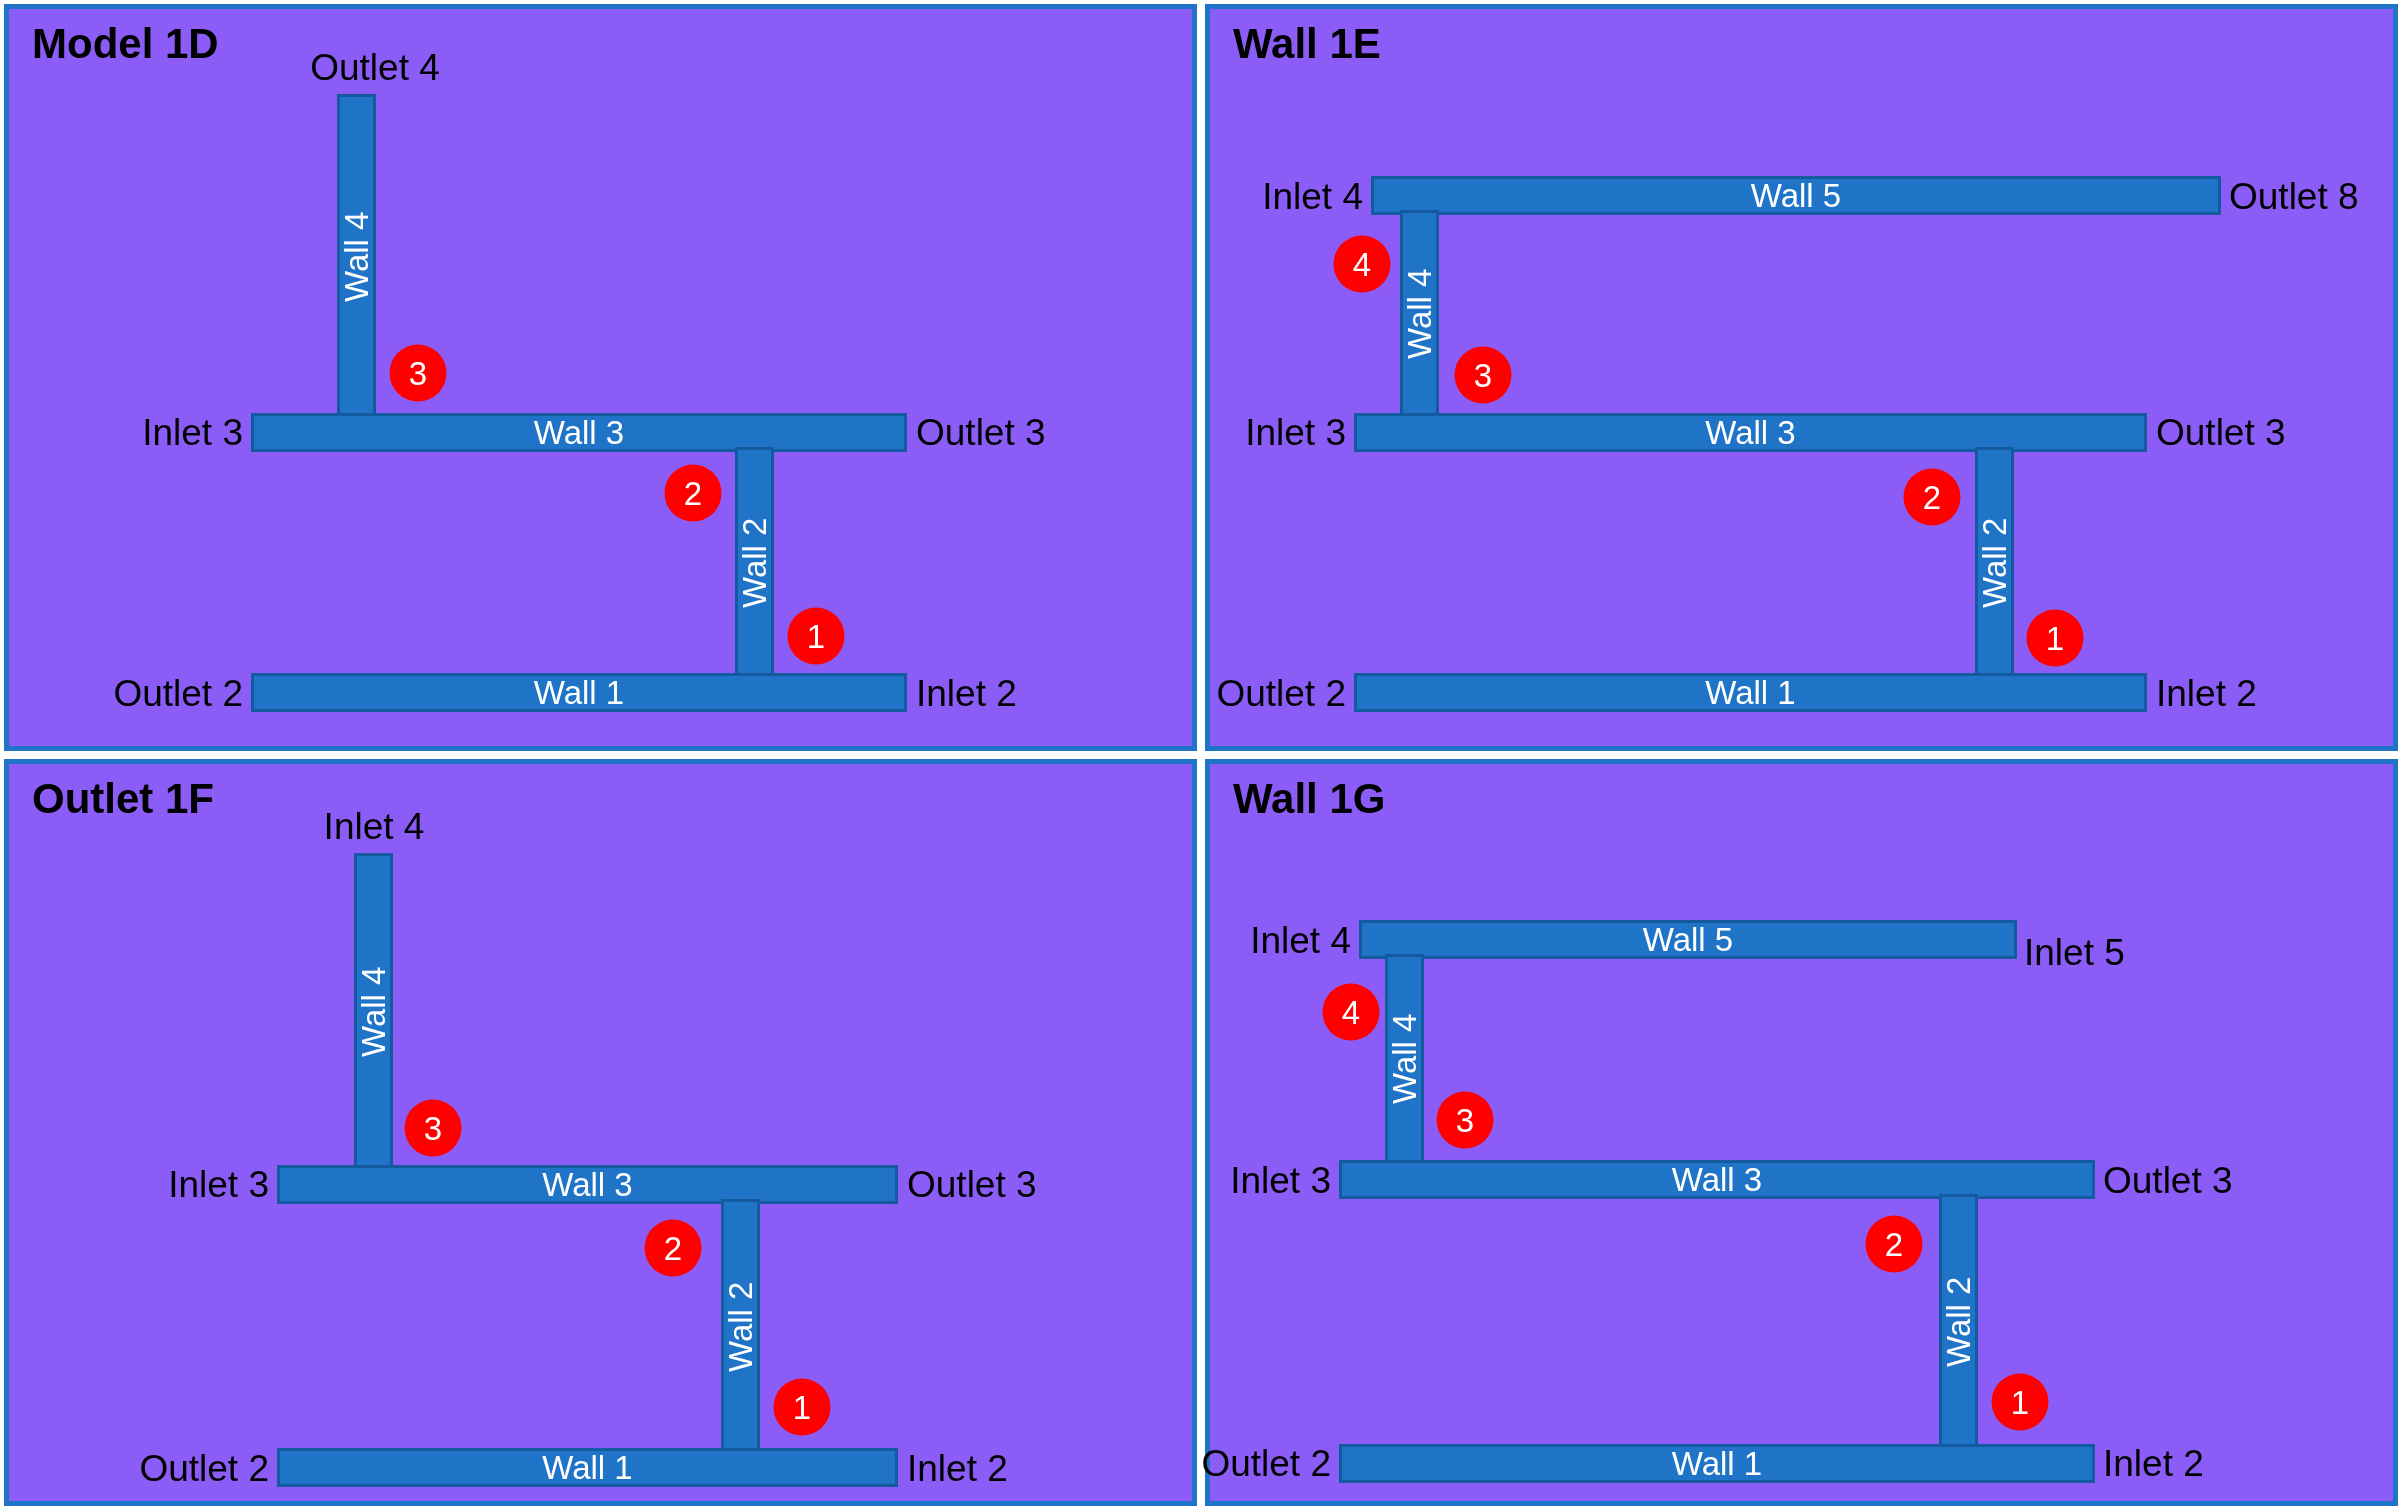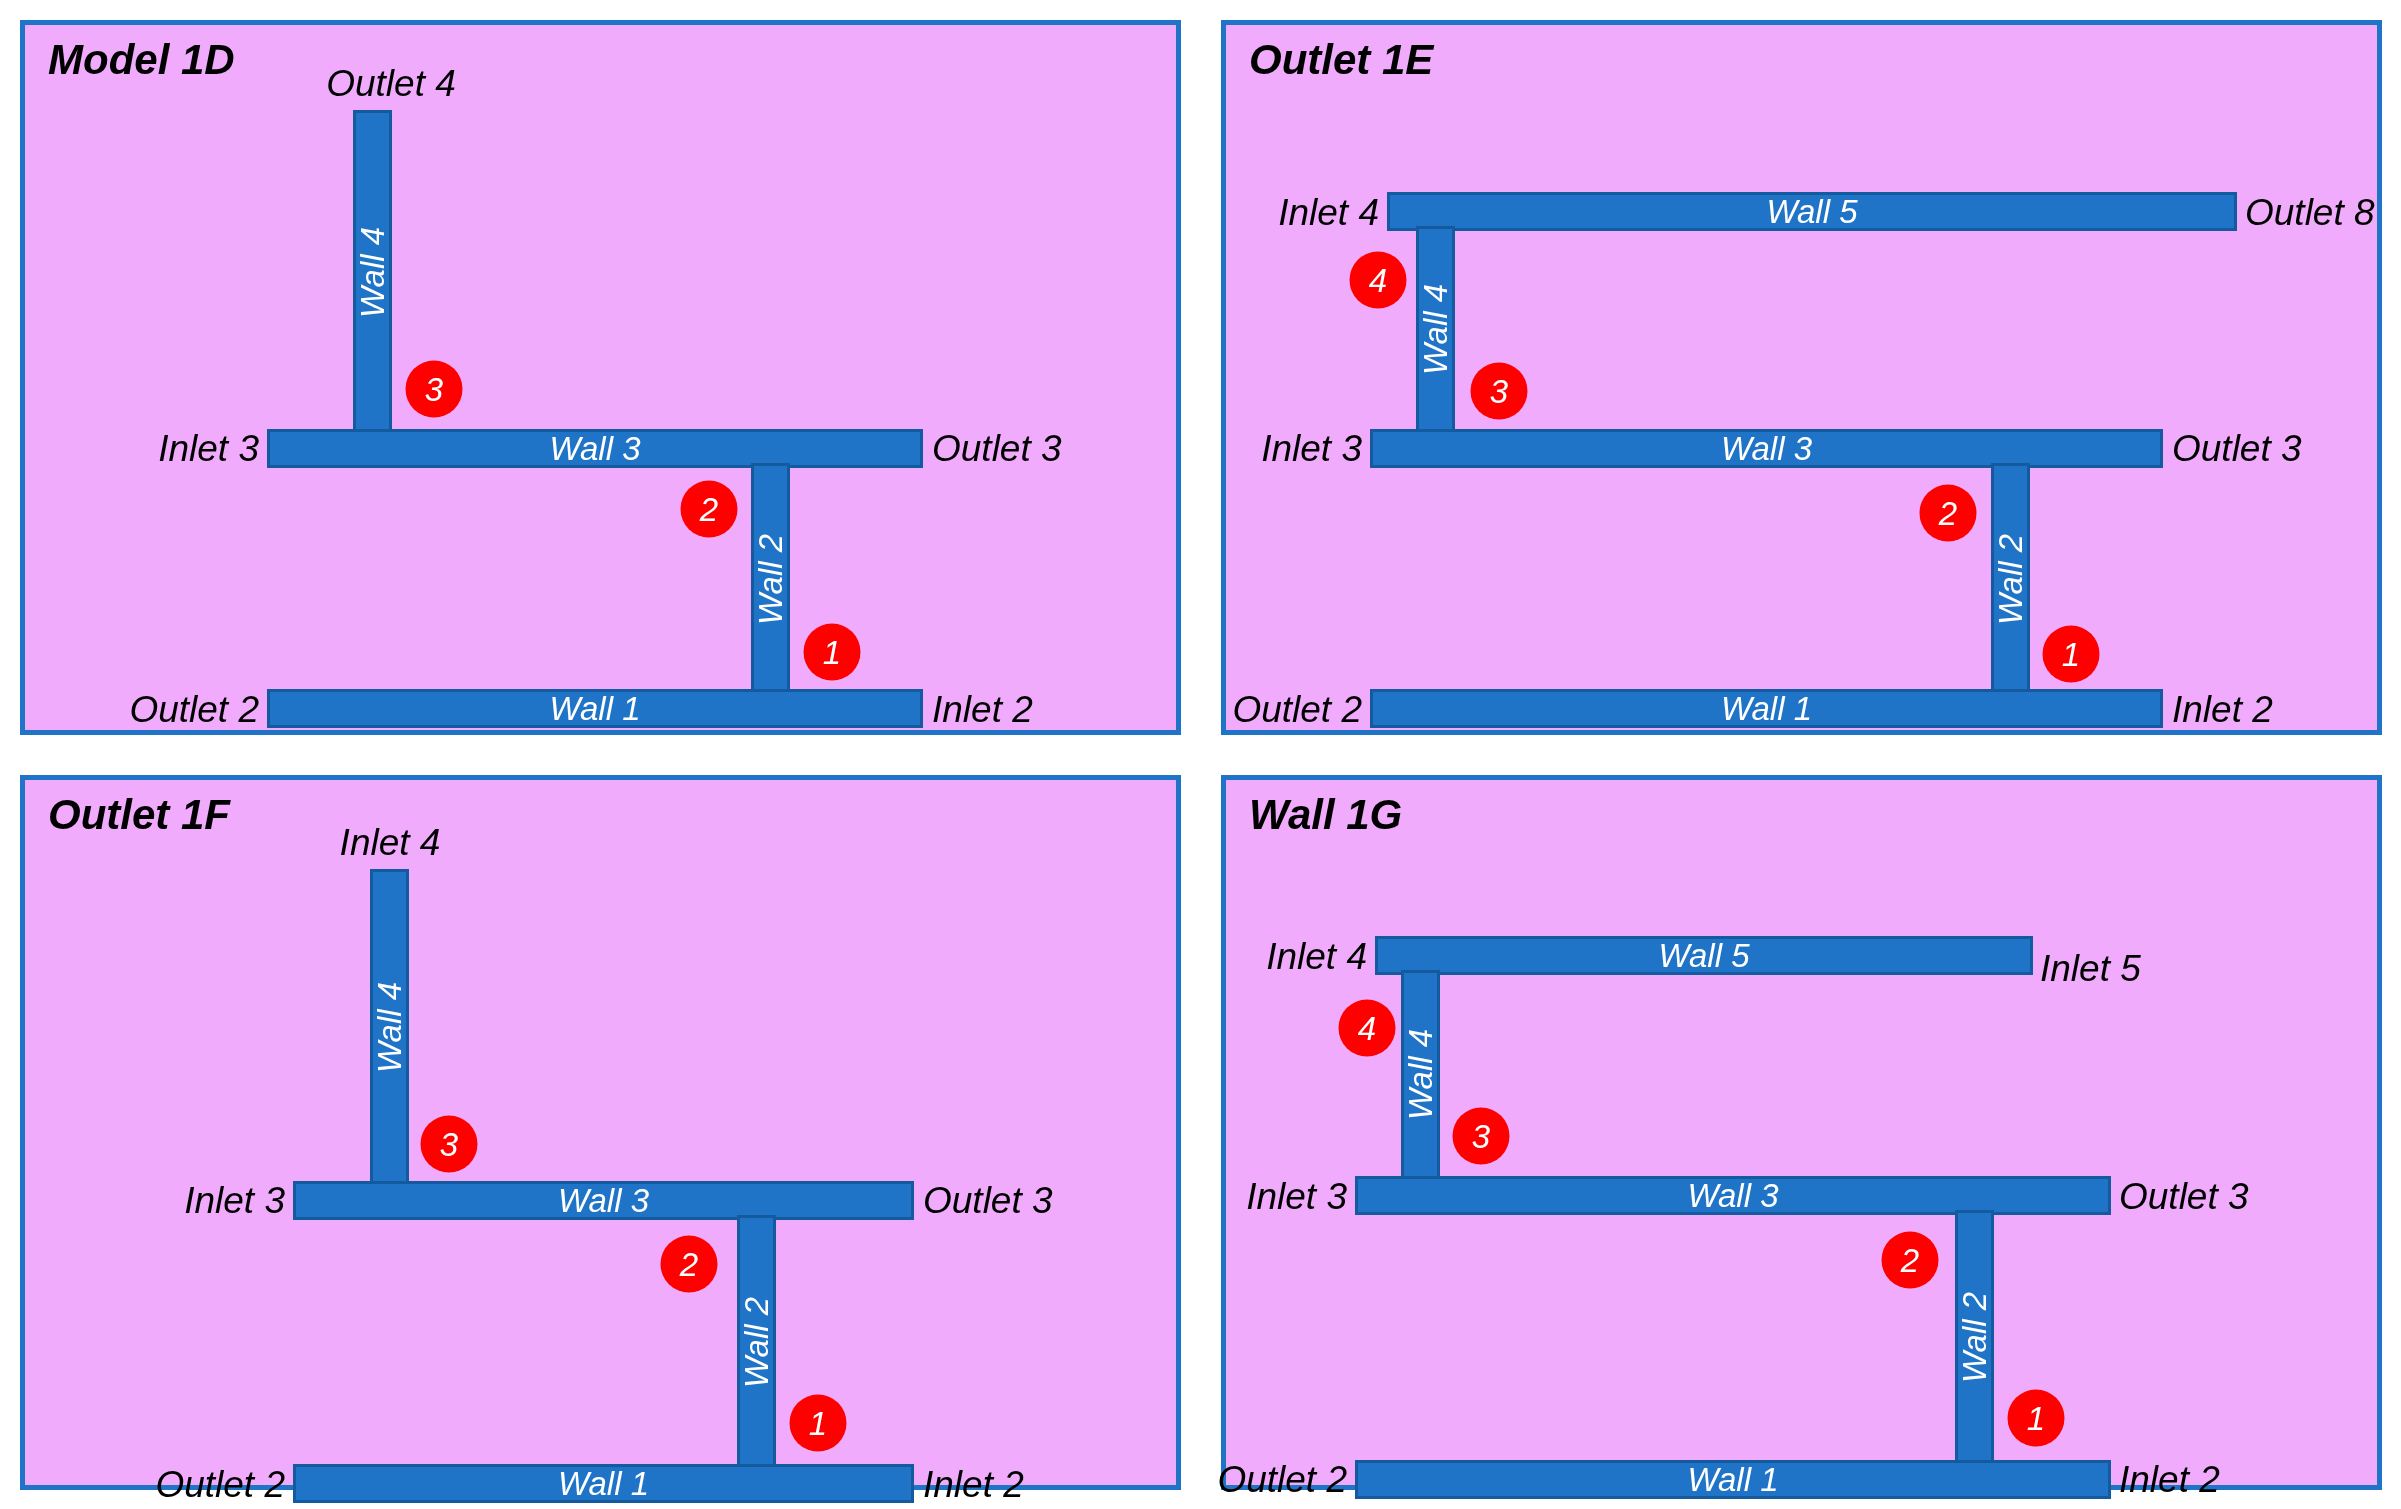--- a/index.html
+++ b/index.html
@@ -17,23 +17,22 @@
     position: absolute;
     inset: 0;
     display: grid;
     grid-template-columns: 1201px 1201px;
     grid-template-rows: 755px 755px;
   }
   .panel {
     position: relative;
     box-sizing: border-box;
     border: 5.4px solid #1f74c8;
-    background: #f0abfc;
-    margin: 20px;
-    font-style: italic;
+    background: #8b5cf6;
+    margin: 4px;
   }
   .panel-title {
     position: absolute;
     left: 23px;
     top: 11px;
     font-size: 42px;
     font-weight: bold;
     color: #000000;
     letter-spacing: 0px;
     white-space: nowrap;
@@ -120,21 +119,21 @@
       <div class="port left" style="left:234px; top:684px;">Outlet 2</div>
       <div class="port right" style="left:907px; top:684px;">Inlet 2</div>
 
       <div class="marker" style="left:409px; top:364px;">3</div>
       <div class="marker" style="left:684px; top:484px;">2</div>
       <div class="marker" style="left:807px; top:627px;">1</div>
     </div>
   </div>
 
   <div class="panel">
-    <div class="panel-title">Outlet 1E</div>
+    <div class="panel-title">Wall 1E</div>
     <div class="stage">
 
       <div class="wall h" style="left:161px; top:167px; width:850px; height:39px;">
         <span class="wlabel">Wall 5</span>
       </div>
 
       <div class="wall v" style="left:190px; top:201px; width:39px; height:207px;">
         <span class="wlabel">Wall 4</span>
       </div>
 

